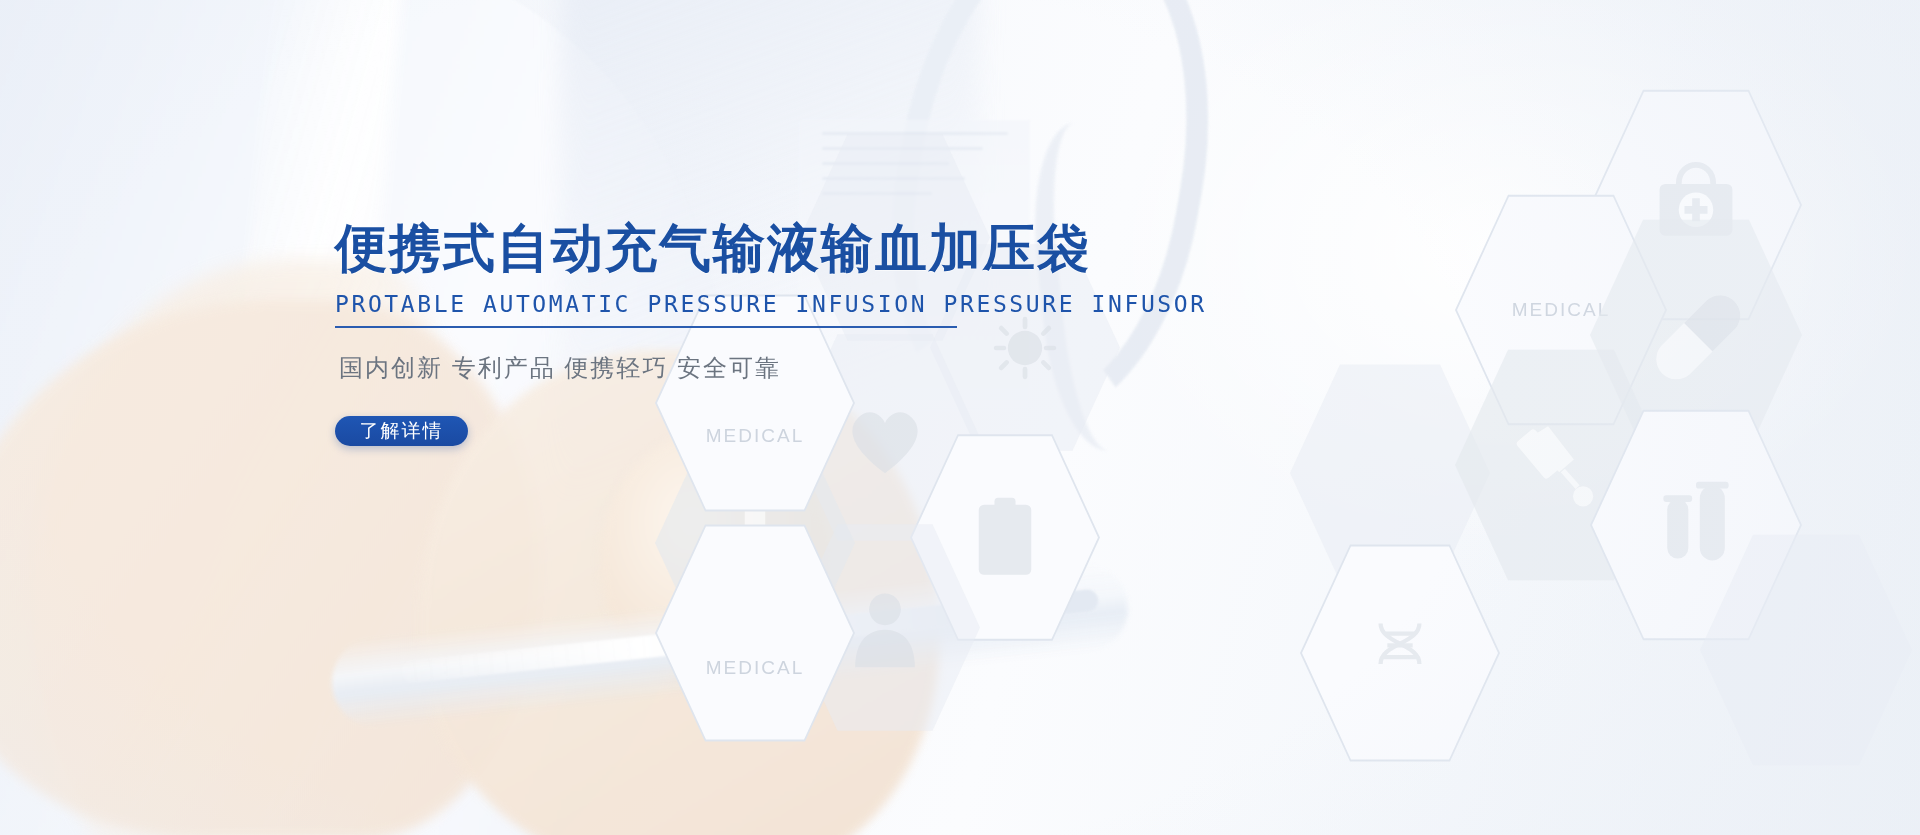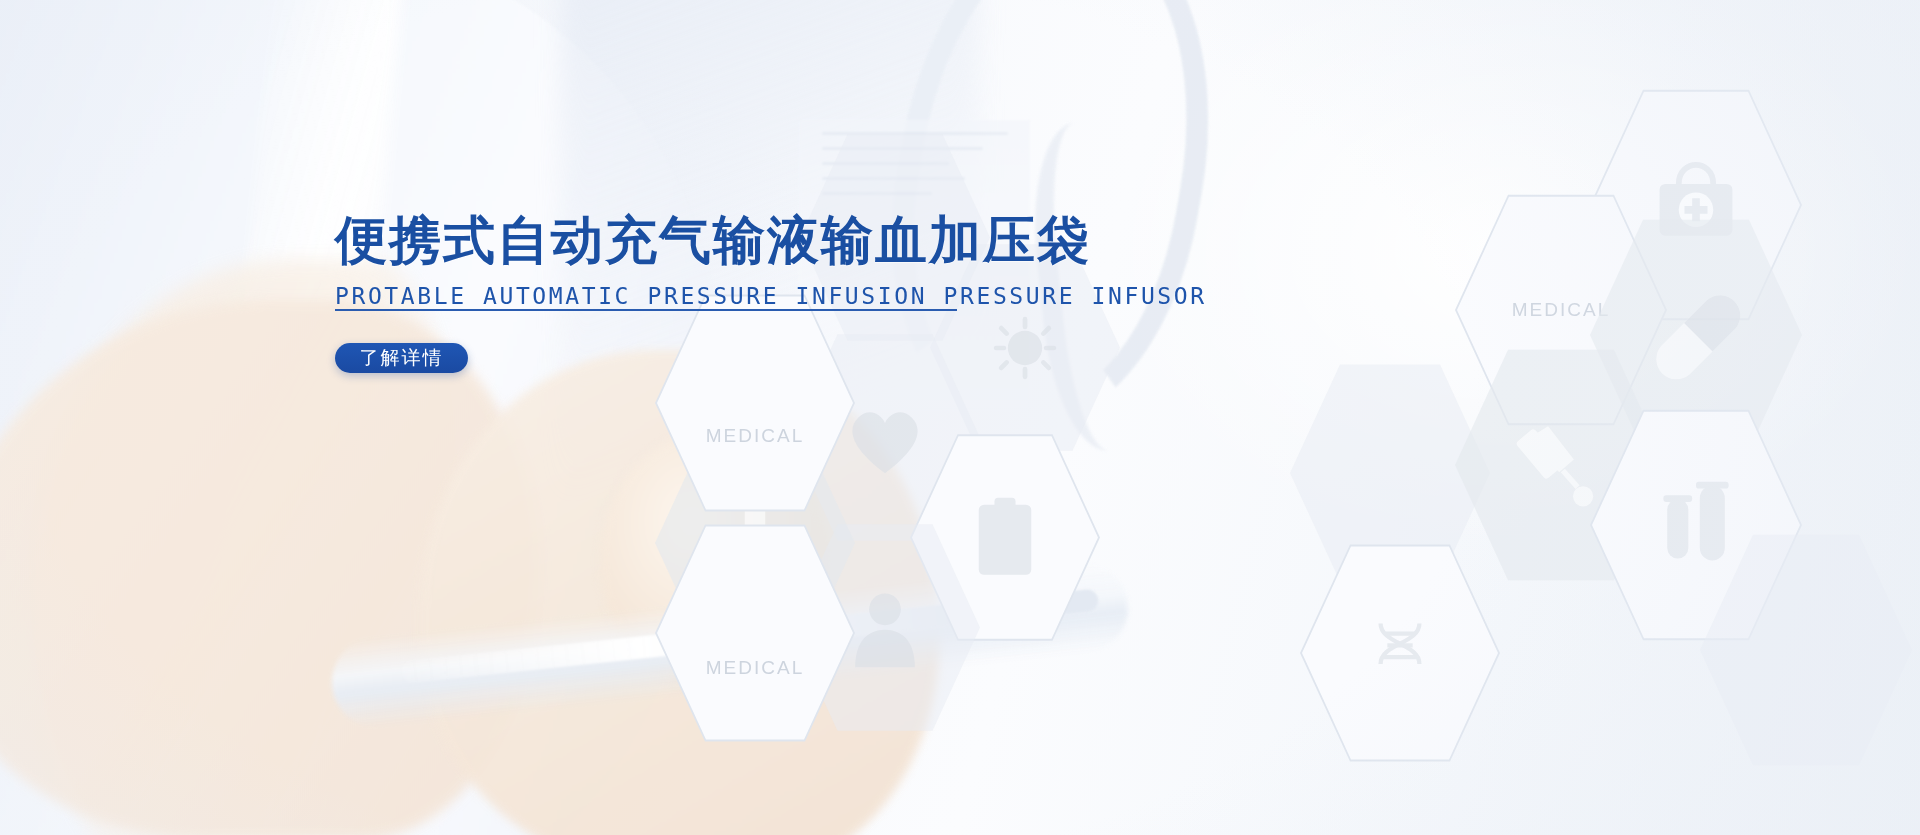--- a/index.html
+++ b/index.html
@@ -114,29 +114,29 @@
 
   svg.ico{display:block;}
   .ico path,.ico rect,.ico circle,.ico line,.ico polygon{
     fill:#dadfe6;
   }
   .ico.stroke path,.ico.stroke rect,.ico.stroke circle,.ico.stroke line{
     fill:none;stroke:#dadfe6;stroke-width:5;
   }
 
   
-  .copy{position:absolute;left:335px;top:211px;width:660px;z-index:20;}
+  .copy{position:absolute;left:335px;top:219px;width:660px;z-index:20;}
   .title{
     font-size:52px;line-height:1.15;font-weight:bold;color:#1a4fa2;
     letter-spacing:2px;margin:0;white-space:nowrap;
     text-shadow:0 1px 0 rgba(255,255,255,.6);
     font-family:"Liberation Sans","DejaVu Sans",sans-serif;
   }
   .subtitle{
-    margin:12px 0 0 0;
+    margin:12px 0 0 0;padding-bottom:9px;
     font-size:23px;color:#1e54ab;letter-spacing:2.6px;white-space:nowrap;
     font-family:"DejaVu Sans Mono","Liberation Mono",monospace;
     border-bottom:2px solid #2a5cb0;width:622px;
   }
   .tagline{
     margin:24px 0 0 4px;font-size:24px;color:#6b7480;letter-spacing:2px;
     white-space:nowrap;
   }
   .cta{
     margin-top:32px;display:inline-flex;align-items:center;justify-content:center;
@@ -308,20 +308,21 @@
         </svg>
       </span>
     </div>
 
     <div class="hex soft" style="left:1700px;top:530px;width:212px;height:240px;"></div>
   </div>
 
   <div class="copy">
     <h1 class="title">便携式自动充气输液输血加压袋</h1>
     <div class="subtitle">PROTABLE AUTOMATIC PRESSURE INFUSION PRESSURE INFUSOR</div>
+    <div class="tagline">国内创新  专利产品  便携轻巧  安全可靠</div>
     <button class="cta">了解详情</button>
   </div>
 
   <div class="product">
 
     
     
 
     
     

